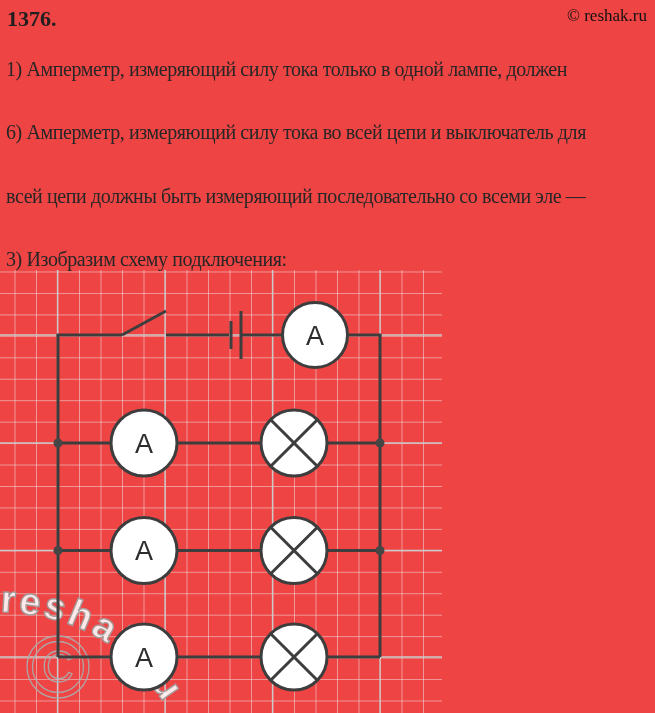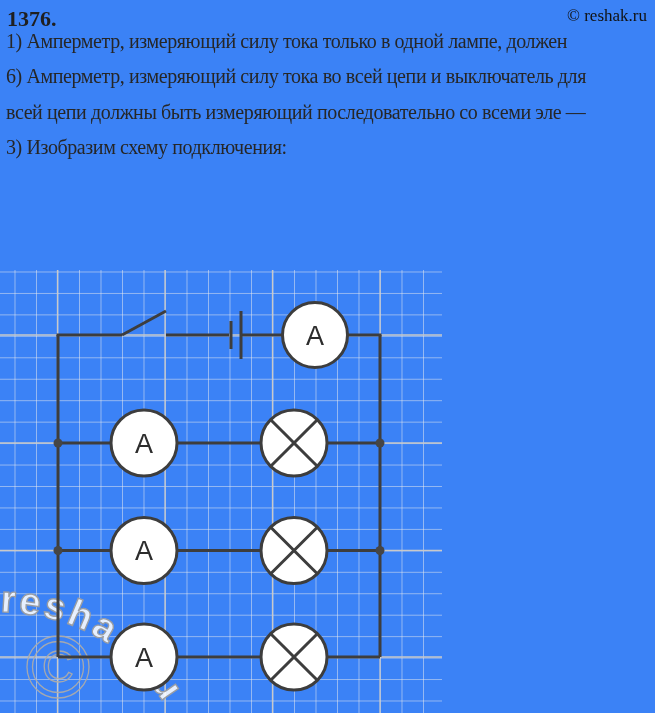--- a/index.html
+++ b/index.html
@@ -1,21 +1,21 @@
 <!DOCTYPE html>
 <html><head>
 <meta charset="utf-8">
 <style>
   html, body { margin: 0; padding: 0; background: #ffffff; }
   #page {
     position: relative;
     width: 655px;
     height: 713px;
     overflow: hidden;
-    background: #3b82f6;
+    background: #ef4444;
     font-family: "Liberation Serif", "DejaVu Serif", serif;
     color: #262626;
   }
   .problem-number {
     position: absolute;
     left: 7px; top: 6px;
     font-size: 22px;
     font-weight: bold;
     color: #1f1f1f;
   }
@@ -26,21 +26,21 @@
     color: #111111;
   }
   .solution-text {
     position: absolute;
     left: 6px; top: 24px; right: 0;
     font-size: 20px;
     line-height: 35.4px;
     letter-spacing: -0.4px;
     color: #262626;
   }
-  .solution-line { white-space: nowrap; }
+  .solution-line { white-space: nowrap; margin-top: 28px; }
   .diagram-wrap {
     position: absolute;
     left: 0; top: 270px;
     width: 655px; height: 443px;
   }
   svg text.ammeter-a {
     font-family: "Liberation Sans", "DejaVu Sans", sans-serif;
     font-size: 27px;
     fill: #2d2d2d;
   }

